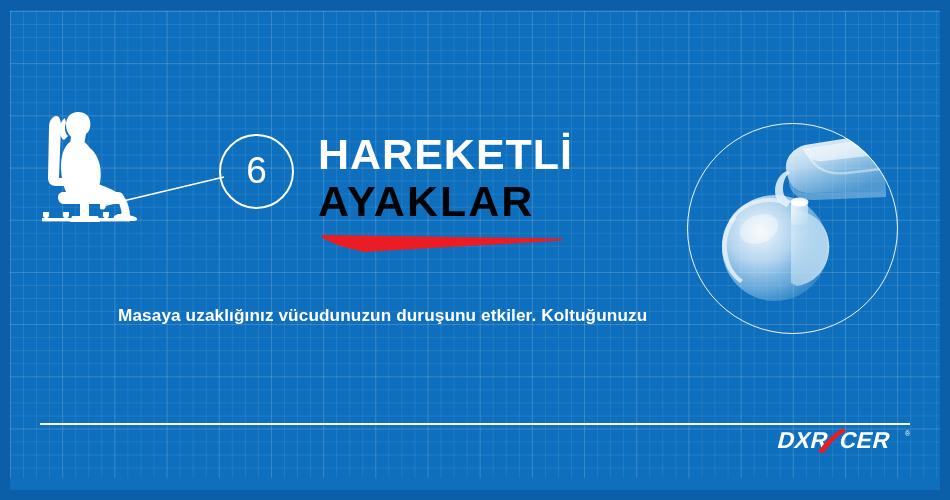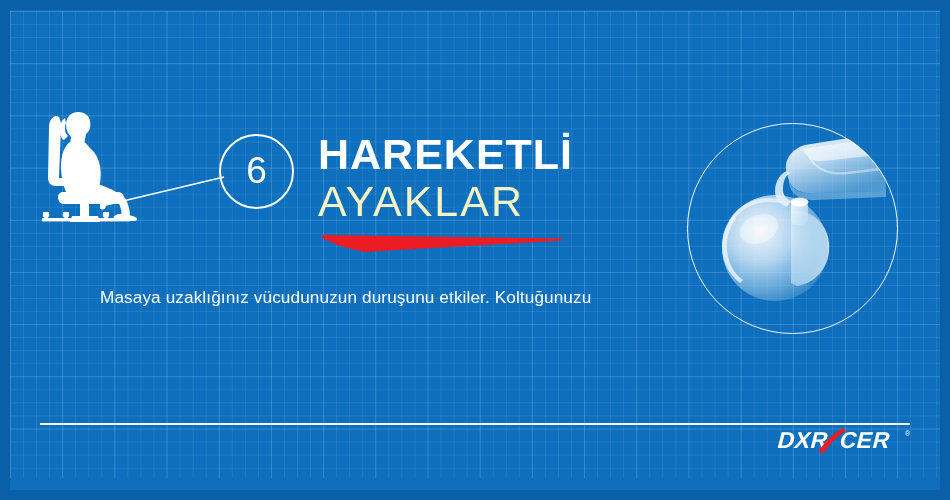--- a/index.html
+++ b/index.html
@@ -95,23 +95,23 @@
   }
   .title-main {
     color: #ffffff;
     font-size: 43px;
     font-weight: 700;
     letter-spacing: 1.0px;
     line-height: 46px;
     white-space: nowrap;
   }
   .title-sub {
-    color: #fef9c3;
+    color: #000000;
     font-size: 43px;
-    font-weight: 400;
+    font-weight: 700;
     letter-spacing: 2.0px;
     line-height: 48px;
     white-space: nowrap;
     opacity: 0.97;
   }
   .accent-wedge {
     position: absolute;
     left: 322px;
     top: 232px;
     width: 240px;
@@ -123,21 +123,21 @@
     position: absolute;
     left: 100px;
     top: 285px;
     width: 570px;
     color: #ffffff;
     font-size: 17.2px;
     font-weight: 400;
     line-height: 25px;
     letter-spacing: 0.1px;
   }
-  .body-copy p { margin: 0; }
+  .body-copy p { margin: 18px; font-weight: bold; }
 
   
   .product-circle {
     position: absolute;
     left: 687px;
     top: 123px;
     width: 211px;
     height: 211px;
   }
   .product-ring {

